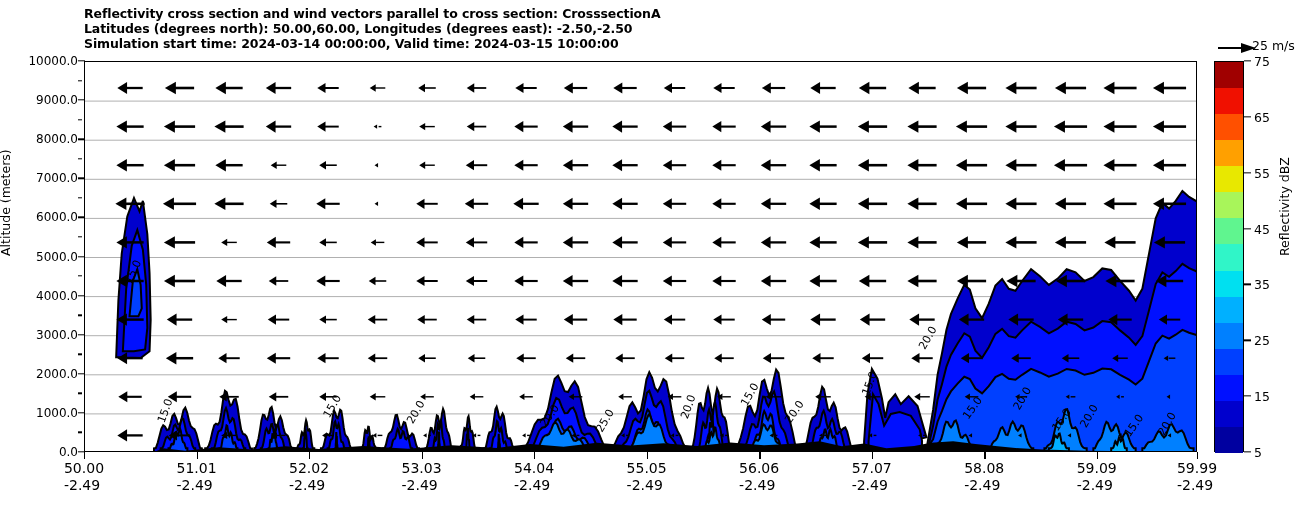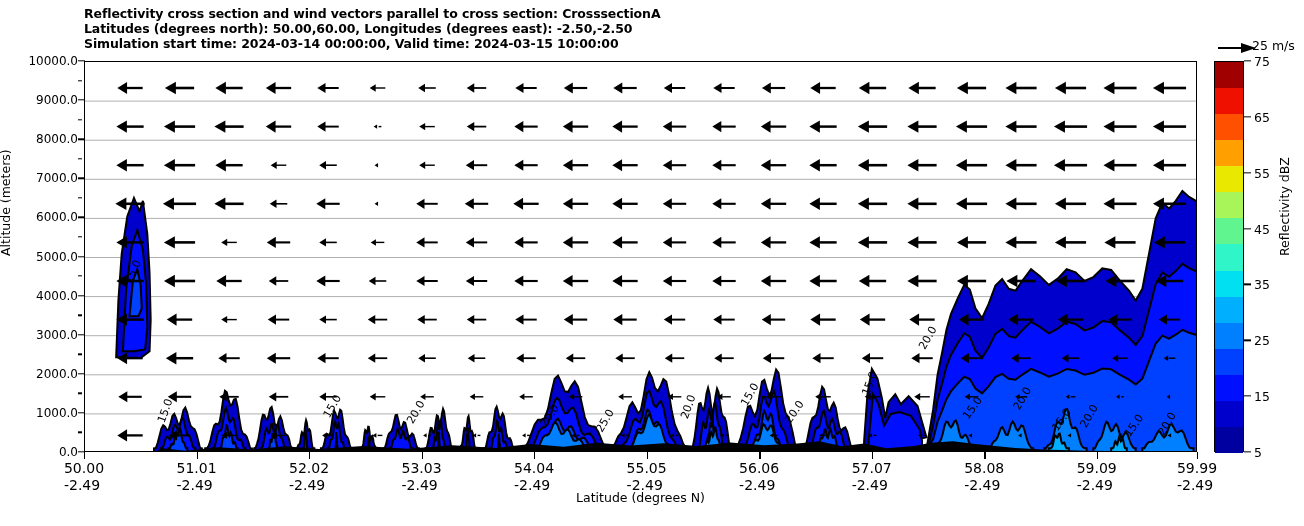--- a/index.html
+++ b/index.html
@@ -1075,21 +1075,20 @@
       <div class="xtick-label" style="left: 675.153px;"><span>56.06</span><span class="l2">-2.49</span></div>
       <div class="xtick-mark" style="left: 787.679px;"></div>
       <div class="xtick-label" style="left: 787.679px;"><span>57.07</span><span class="l2">-2.49</span></div>
       <div class="xtick-mark" style="left: 900.204px;"></div>
       <div class="xtick-label" style="left: 900.204px;"><span>58.08</span><span class="l2">-2.49</span></div>
       <div class="xtick-mark" style="left: 1012.73px;"></div>
       <div class="xtick-label" style="left: 1012.73px;"><span>59.09</span><span class="l2">-2.49</span></div>
       <div class="xtick-mark" style="left: 1113px;"></div>
       <div class="xtick-label" style="left: 1113px;"><span>59.99</span><span class="l2">-2.49</span></div>
     </div>
-  <div class="xaxis-title">Latitude (degrees N)</div>
 
   <svg class="refvec" viewBox="0 0 90 20">
     <line x1="4" y1="10" x2="30" y2="10" stroke="#000" stroke-width="2"></line>
     <polygon points="42,10 27,5 27,15" fill="#000"></polygon>
   </svg>
   <div class="refvec-label">25 m/s</div>
 
   <div class="cbar-wrap">
       <div class="cbar-band" style="background: rgb(0, 0, 160); height: 26.0667px; top: 364.933px;"></div>
       <div class="cbar-band" style="background: rgb(0, 0, 205); height: 26.0667px; top: 338.867px;"></div>

